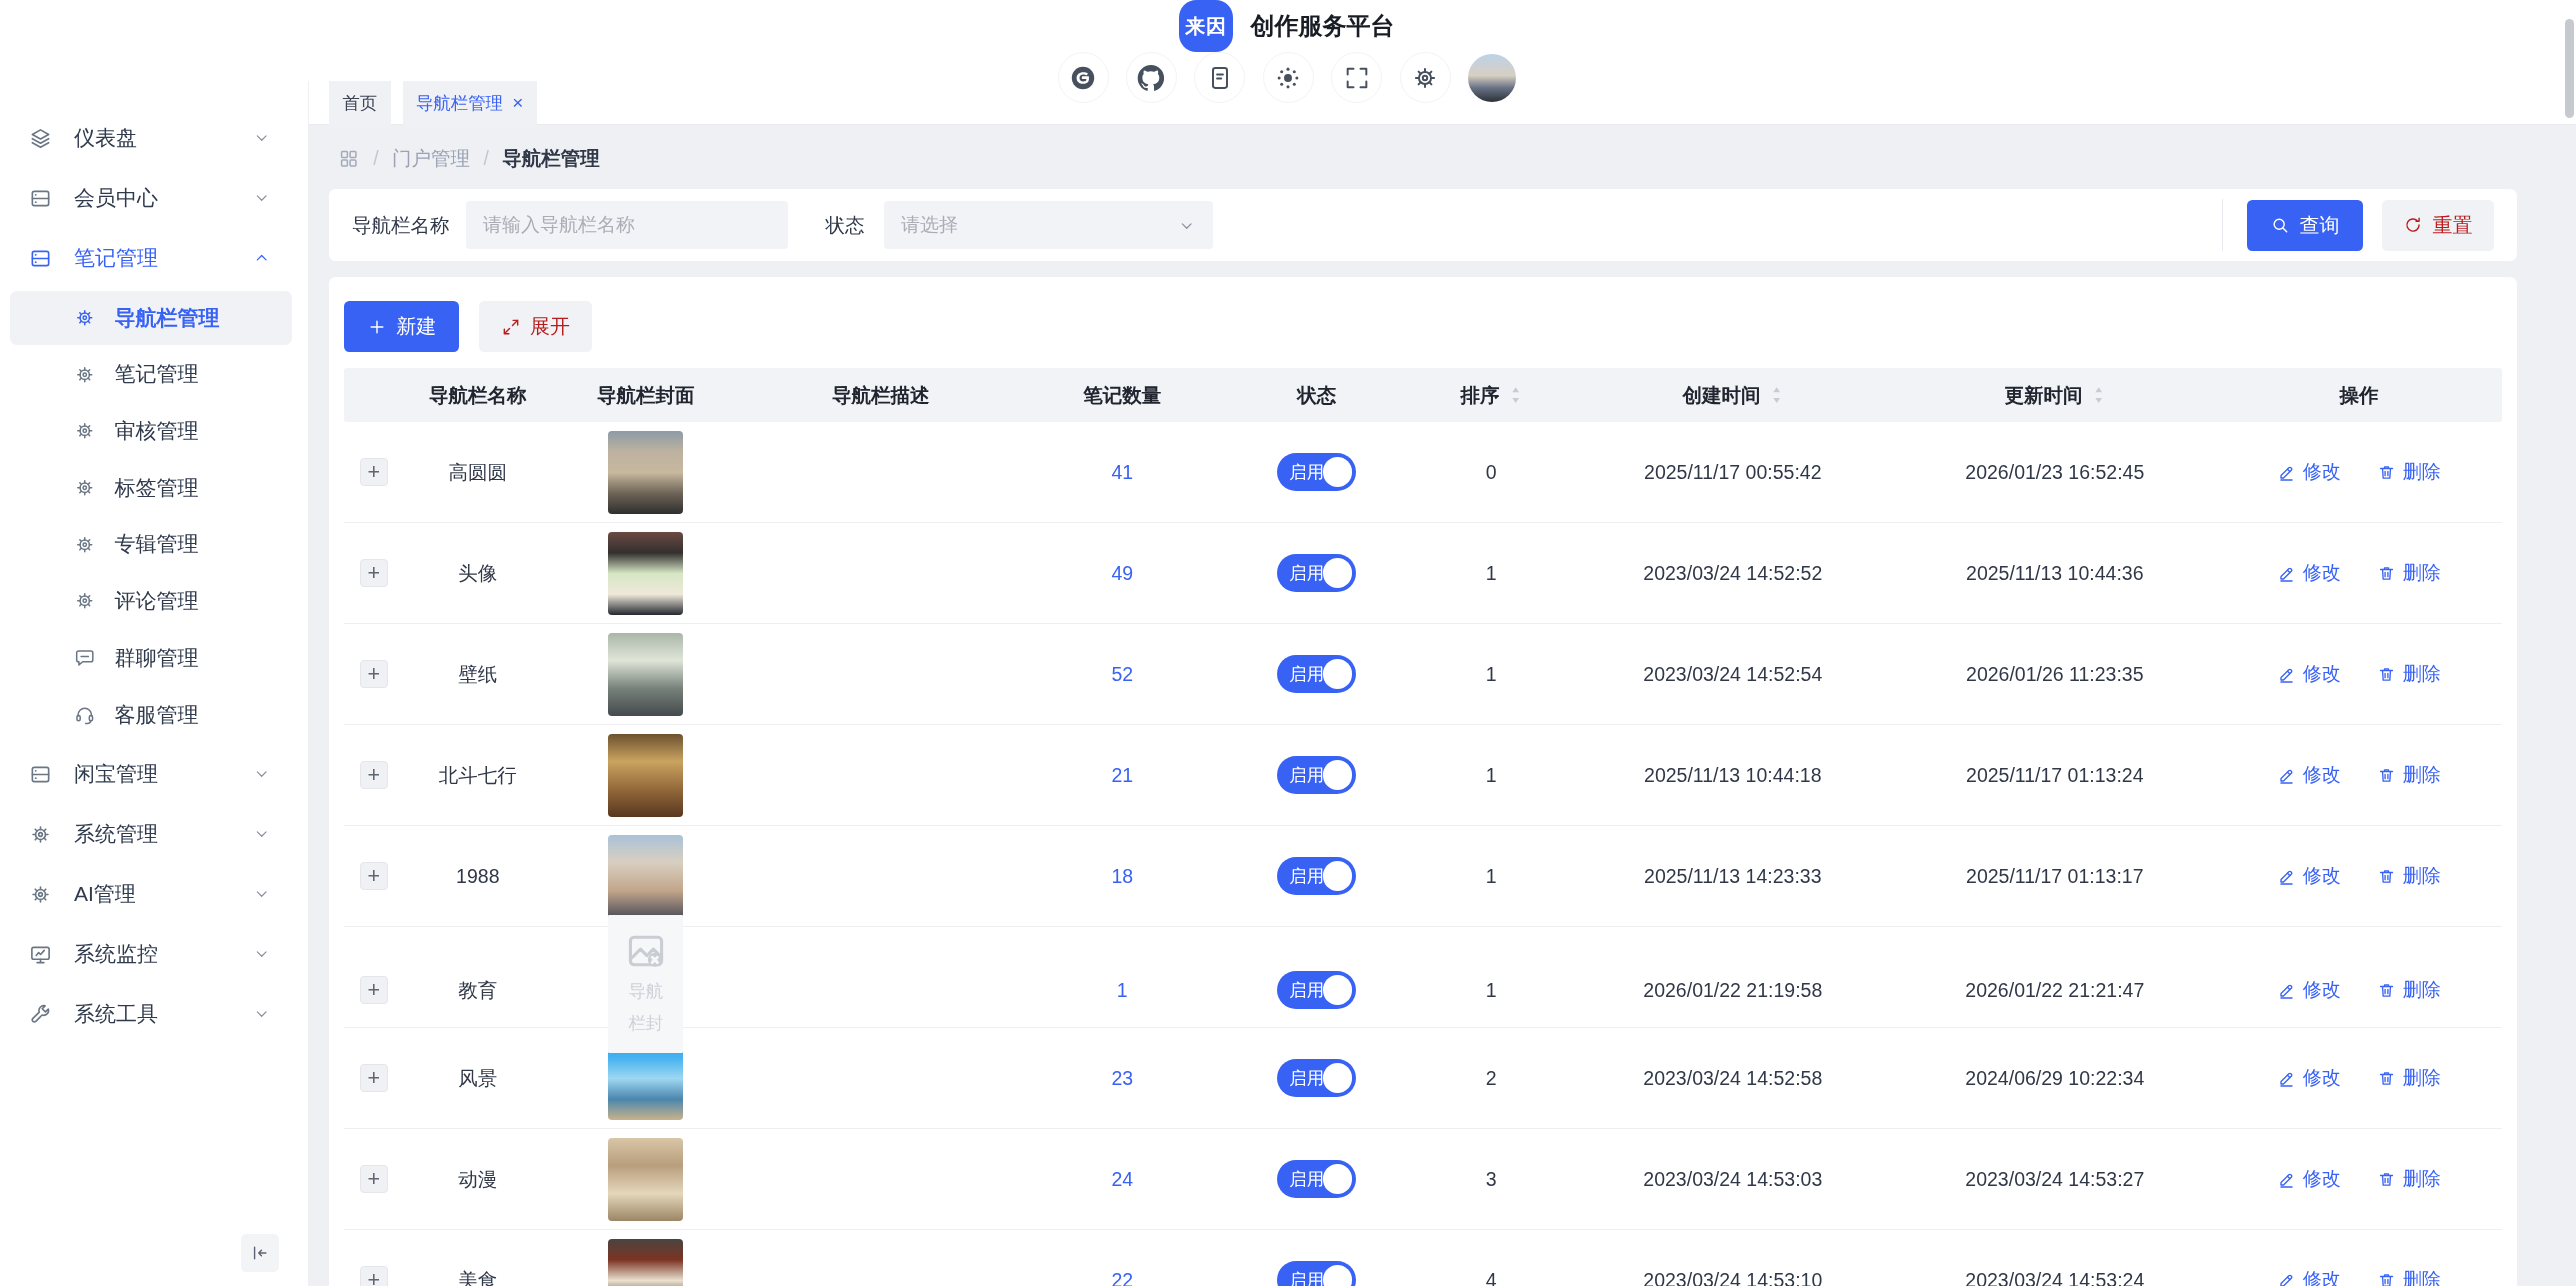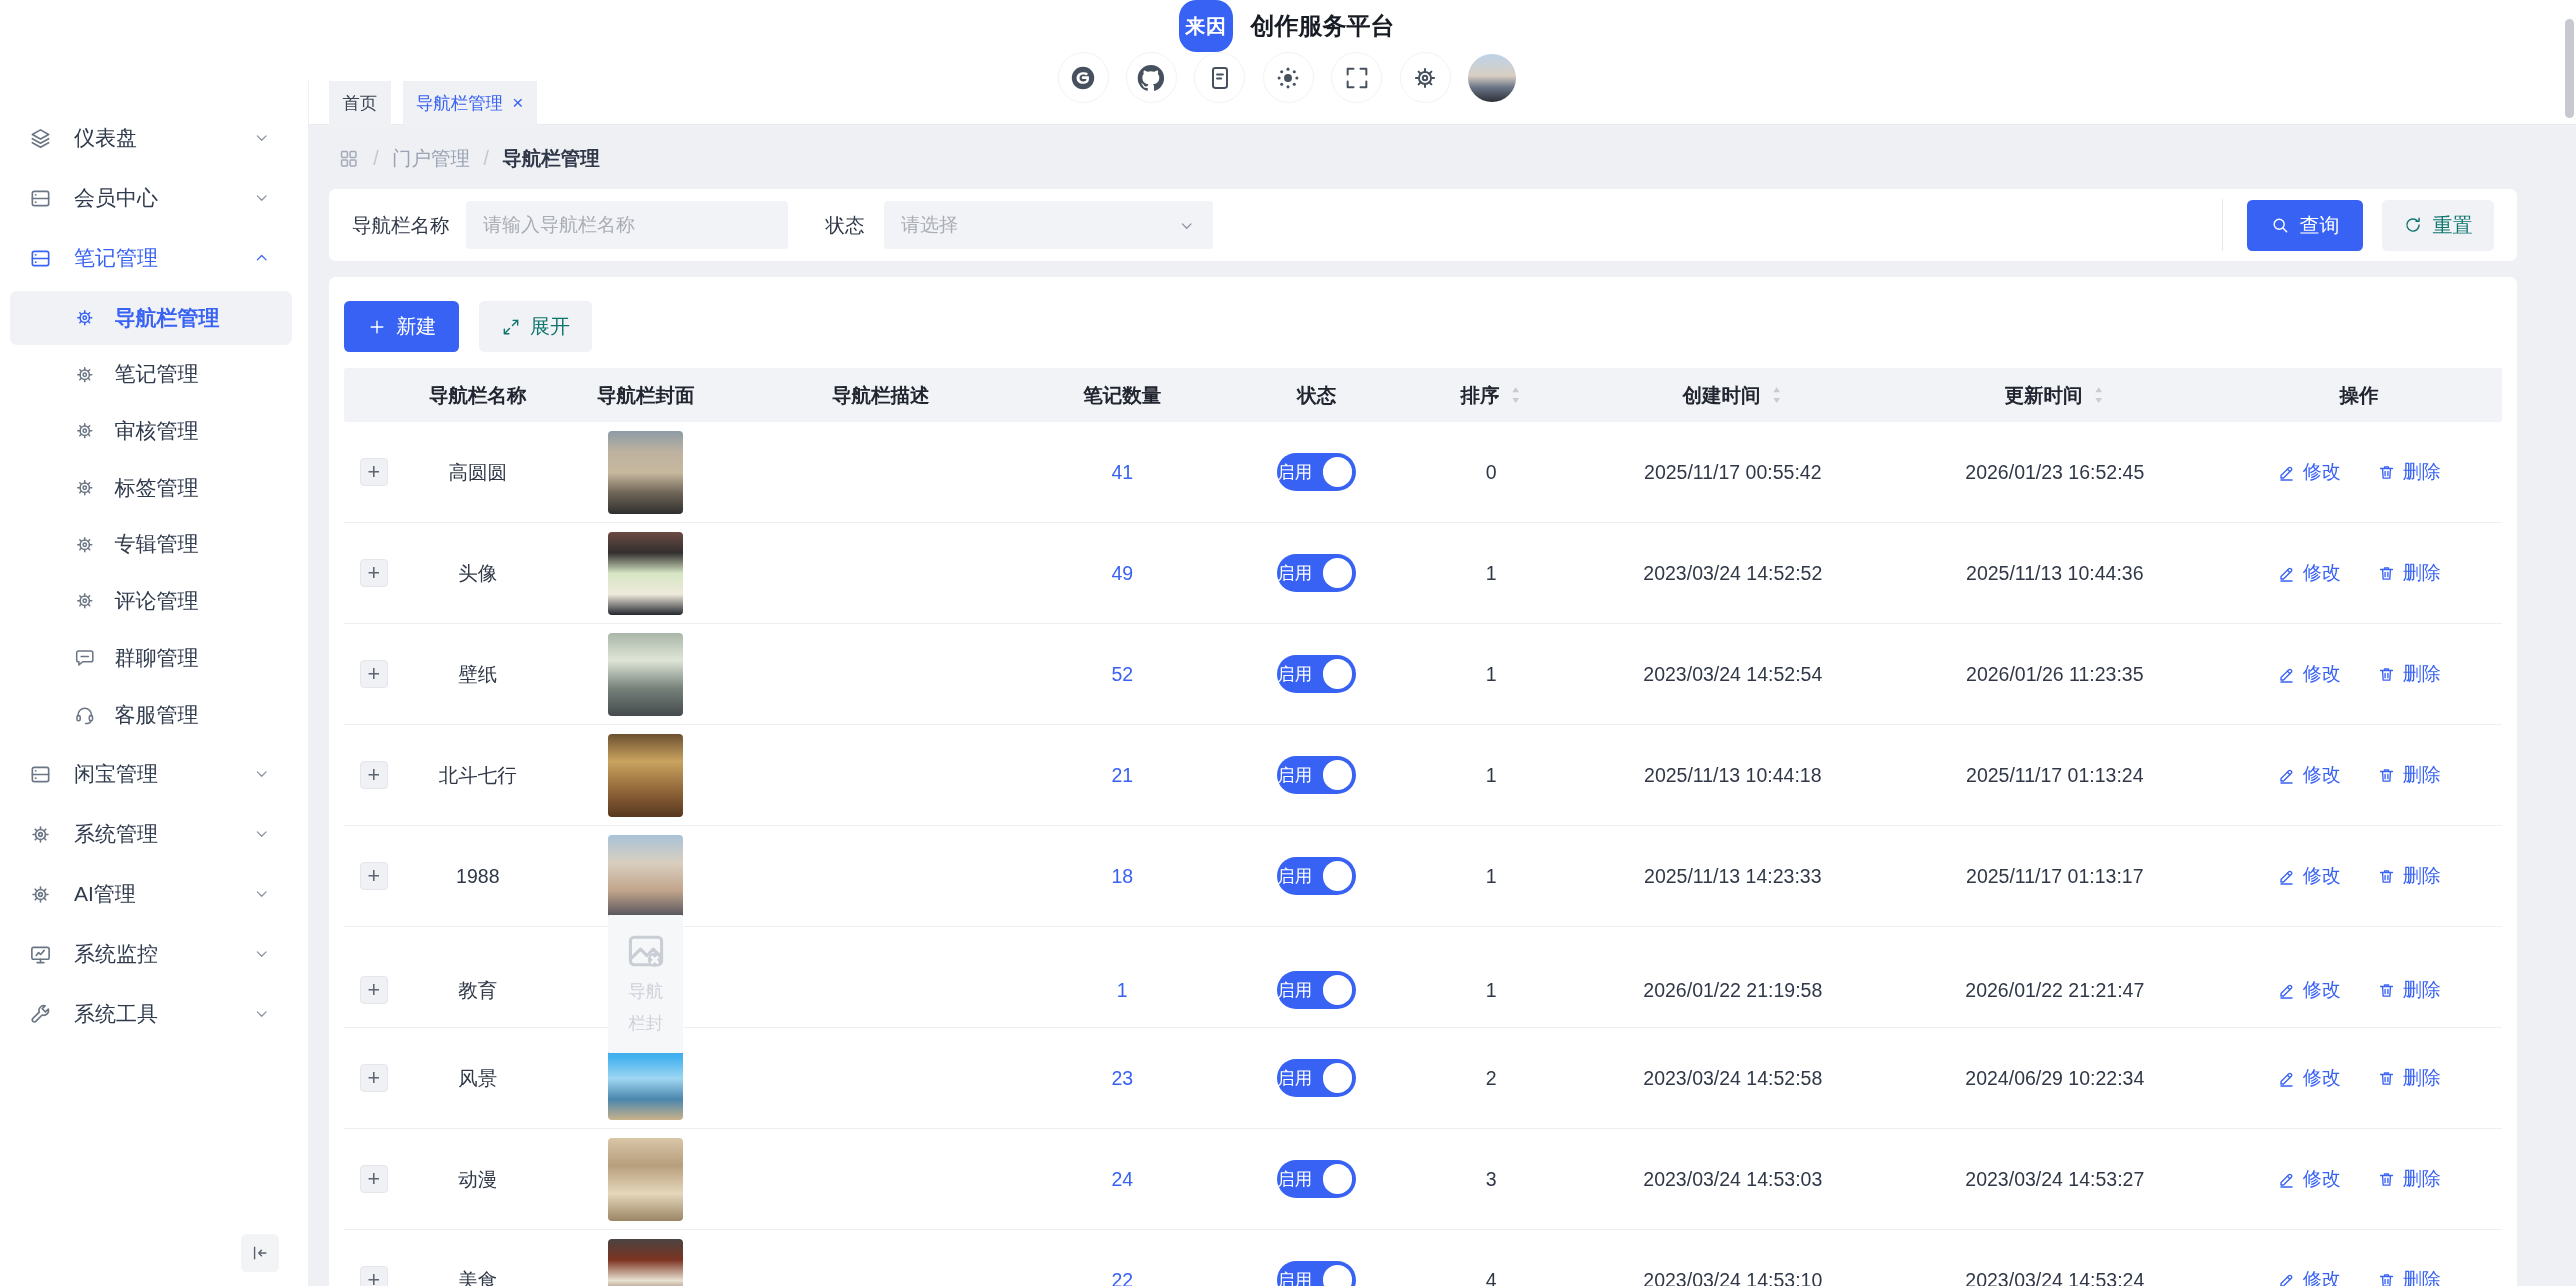--- a/index.html
+++ b/index.html
@@ -60,21 +60,21 @@
   .f-input { width:322px; height:48px; background:#f2f3f7; border:none; outline:none; border-radius:4px; margin-left:16px; padding:0 17.4px; font-size:19px; color:#303848; font-family:inherit; }
   .f-input::placeholder { color:#a9adb5; }
   .f-select { width:329px; height:48px; background:#f2f3f7; border-radius:4px; margin-left:19px; display:flex; align-items:center; justify-content:space-between; padding:0 17.4px; font-size:19px; color:#a9adb5; cursor:pointer; }
   .f-select .s-chev { width:17.4px; height:17.4px; color:#8a919e; }
   .f-select .s-chev svg { width:17.4px; height:17.4px; }
   .f-spacer { flex:1; }
   .f-divider { width:1.3px; height:52px; background:#e7e9ee; margin-right:24px; }
   .btn { height:51px; border:none; border-radius:5.4px; font-size:20px; display:flex; align-items:center; gap:9.4px; cursor:pointer; font-family:inherit; }
   .btn svg { width:20px; height:20px; }
   .btn-primary { background:var(--primary); color:#fff; padding:0 23px; }
-  .btn-plain { background:#f1f2f5; color:#0f766e; padding:0 21.5px; }
+  .btn-plain { background:#f1f2f5; color:#b91c1c; padding:0 21.5px; }
   .ml28 { margin-left:19px; }
 
   
   .table-card { background:#fff; border-radius:6.7px; margin-top:16px; padding:24px 14.8px 0; }
   .toolbar { display:flex; gap:20px; }
   .nav-table { margin-top:16px; }
   .t-row { display:grid; grid-template-columns:60px 148px 188px 282px 201px 188px 161px 322px 322px 1fr; align-items:center; }
   .t-head { background:#f1f3f6; height:54px; border-radius:2.7px; }
   .t-head .t-cell { font-weight:700; font-size:19.5px; color:#20252f; }
   .t-cell { display:flex; align-items:center; justify-content:center; text-align:center; font-size:19.5px; color:#303848; gap:5.4px; }
@@ -82,21 +82,21 @@
   .sort-carets { display:flex; flex-direction:column; margin-left:4px; }
   .sort-carets svg { width:13.4px; height:9.4px; fill:#c7cbd3; }
   .expand-box { width:28px; height:28px; border-radius:4px; background:#f0f1f4; border:1.3px solid #e4e6eb; color:#5f6673; font-size:21.5px; line-height:24px; display:flex; align-items:center; justify-content:center; cursor:pointer; }
   .cover-thumb { width:75px; height:83px; border-radius:4px; }
   .cover-broken { position:relative; z-index:2; width:75px; height:138px; margin-top:-12px; background:#f6f7f9; display:flex; flex-direction:column; align-items:center; justify-content:flex-start; padding-top:13.4px; border-radius:1.3px; }
   .cover-broken .bi { width:44px; height:44px; color:#c9cdd4; }
   .cover-broken .bi svg { width:44px; height:44px; }
   .cover-broken .alt-line { font-size:17.4px; color:#cdd1d8; line-height:28px; margin-top:4px; }
   .count-link { color:var(--primary); cursor:pointer; }
   .toggle { width:79px; height:38px; border-radius:19px; background:var(--primary); position:relative; display:flex; align-items:center; cursor:pointer; }
-  .toggle .t-label { color:#fff; font-size:17.4px; }
+  .toggle .t-label { color:#fff; font-size:17.4px; margin-left:12px; }
   .toggle .knob { position:absolute; right:4px; top:4px; width:29.5px; height:29.5px; border-radius:50%; background:#fff; }
   .op-link { color:var(--primary); font-size:19px; display:flex; align-items:center; gap:6.7px; cursor:pointer; }
   .op-link svg { width:19px; height:19px; }
   .op-gap { width:25.5px; }
 
   
   .page-scrollbar { position:fixed; right:2px; top:19px; width:9.4px; height:99px; border-radius:4.7px; background:#c6c9d0; z-index:9; }
 </style>
 </head>
 <body>

